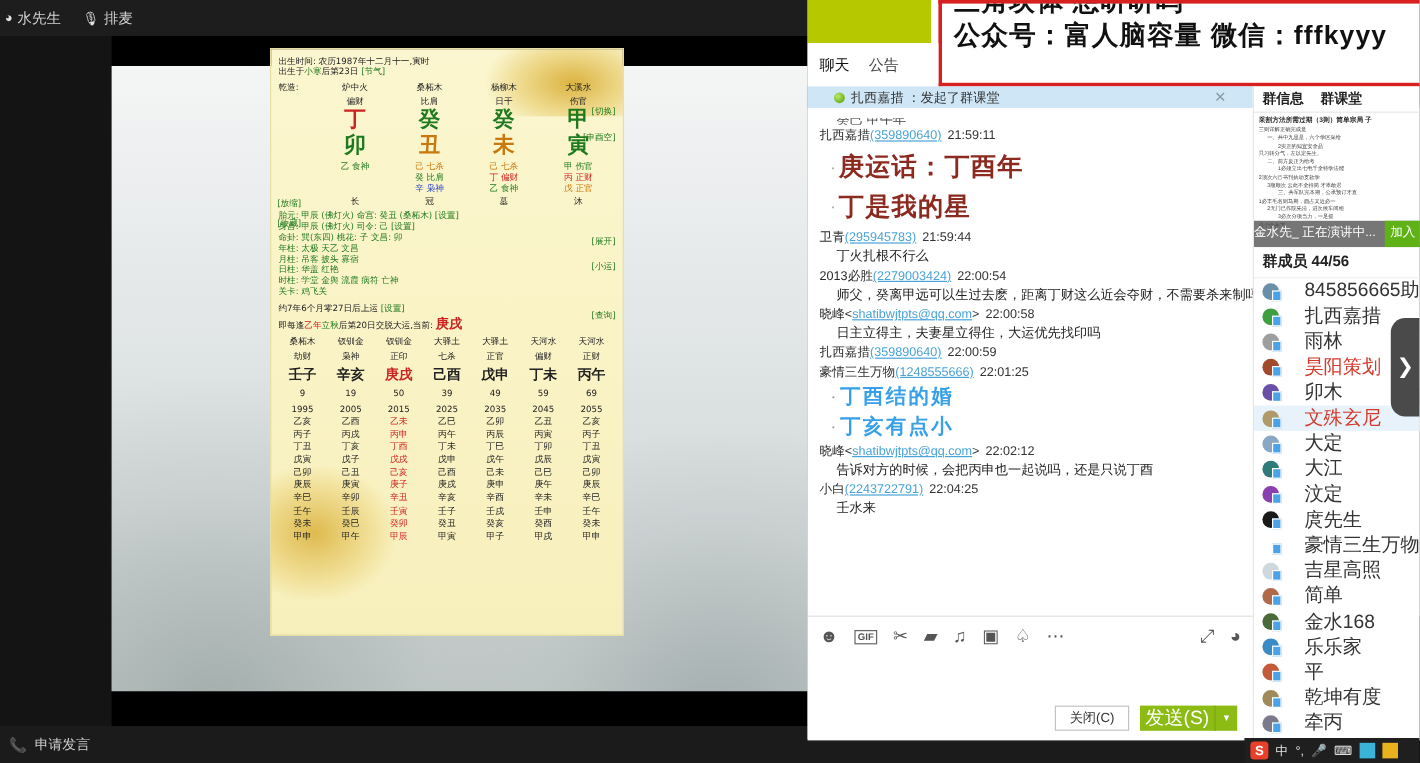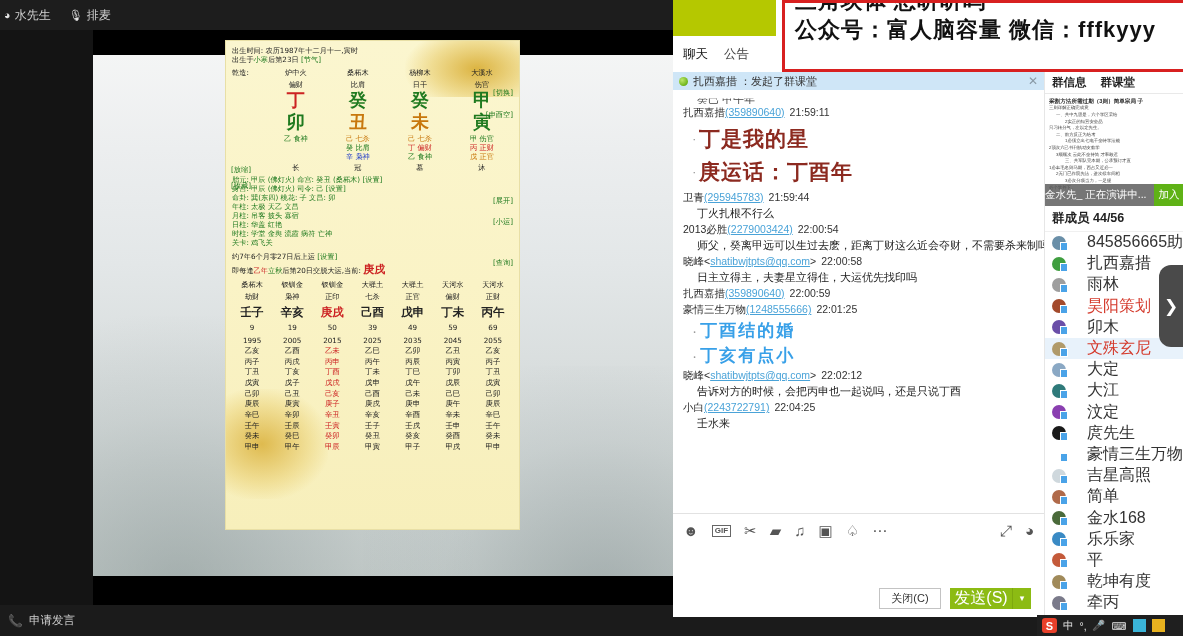--- a/index.html
+++ b/index.html
@@ -114,21 +114,21 @@
   .qq-tabs {
     position:absolute; left:0; top:36px; width:109px; height:36px;
     display:flex; align-items:center; gap:16px; padding-left:10px;
     background:#fff; font-size:12.5px;
   }
   .qq-tabs .t { color:#444; cursor:default; }
   .qq-tabs .t.active { color:#111; }
 
   .notice {
     position:absolute; left:0px; top:72px; width:371px; height:18px;
-    background:#cfe6f7; display:flex; align-items:center; padding:0 6px;
+    background:#cfe6f7; display:flex; align-items:center; padding:0 22px;
     font-size:11px; color:#333;
   }
   .notice .dot {
     width:9px; height:9px; border-radius:50%; margin-right:5px; flex:0 0 auto;
     background: radial-gradient(circle at 35% 35%, #bde86a 0%, #6db31a 70%, #4e8a0d 100%);
   }
   .notice .txt { flex:1; white-space:nowrap; overflow:hidden; }
   .notice .x { color:#8a9aa6; font-size:12px; padding-left:4px; }
 
   .msglist {
@@ -523,22 +523,22 @@
 
     <div class="notice">
       <span class="dot"></span>
       <span class="txt">扎西嘉措 ：发起了群课堂</span>
       <span class="x">✕</span>
     </div>
 
     <div class="msglist" id="msglist">
         <div class="partial-top">癸巳 甲午年</div>
         <div class="msg-hdr"><span class="nick">扎西嘉措</span><span class="uid">(359890640)</span><span class="time">21:59:11</span></div>
+        <div class="msg-big-red"><span class="bullet">·</span>庚运话：丁酉年</div>
         <div class="msg-big-red"><span class="bullet">·</span>丁是我的星</div>
-        <div class="msg-big-red"><span class="bullet">·</span>庚运话：丁酉年</div>
         <div class="msg-hdr"><span class="nick">卫青</span><span class="uid">(295945783)</span><span class="time">21:59:44</span></div>
         <div class="msg-body">丁火扎根不行么</div>
         <div class="msg-hdr"><span class="nick">2013必胜</span><span class="uid">(2279003424)</span><span class="time">22:00:54</span></div>
         <div class="msg-body">师父，癸离甲远可以生过去麽，距离丁财这么近会夺财，不需要杀来制吗</div>
         <div class="msg-hdr"><span class="nick">晓峰&lt;</span><span class="uid">shatibwjtpts@qq.com</span><span>&gt;</span><span class="time">22:00:58</span></div>
         <div class="msg-body">日主立得主，夫妻星立得住，大运优先找印吗</div>
         <div class="msg-hdr"><span class="nick">扎西嘉措</span><span class="uid">(359890640)</span><span class="time">22:00:59</span></div>
         <div class="msg-hdr"><span class="nick">豪情三生万物</span><span class="uid">(1248555666)</span><span class="time">22:01:25</span></div>
         <div class="msg-big-blue"><span class="bullet">·</span>丁酉结的婚</div>
         <div class="msg-big-blue"><span class="bullet">·</span>丁亥有点小</div>

